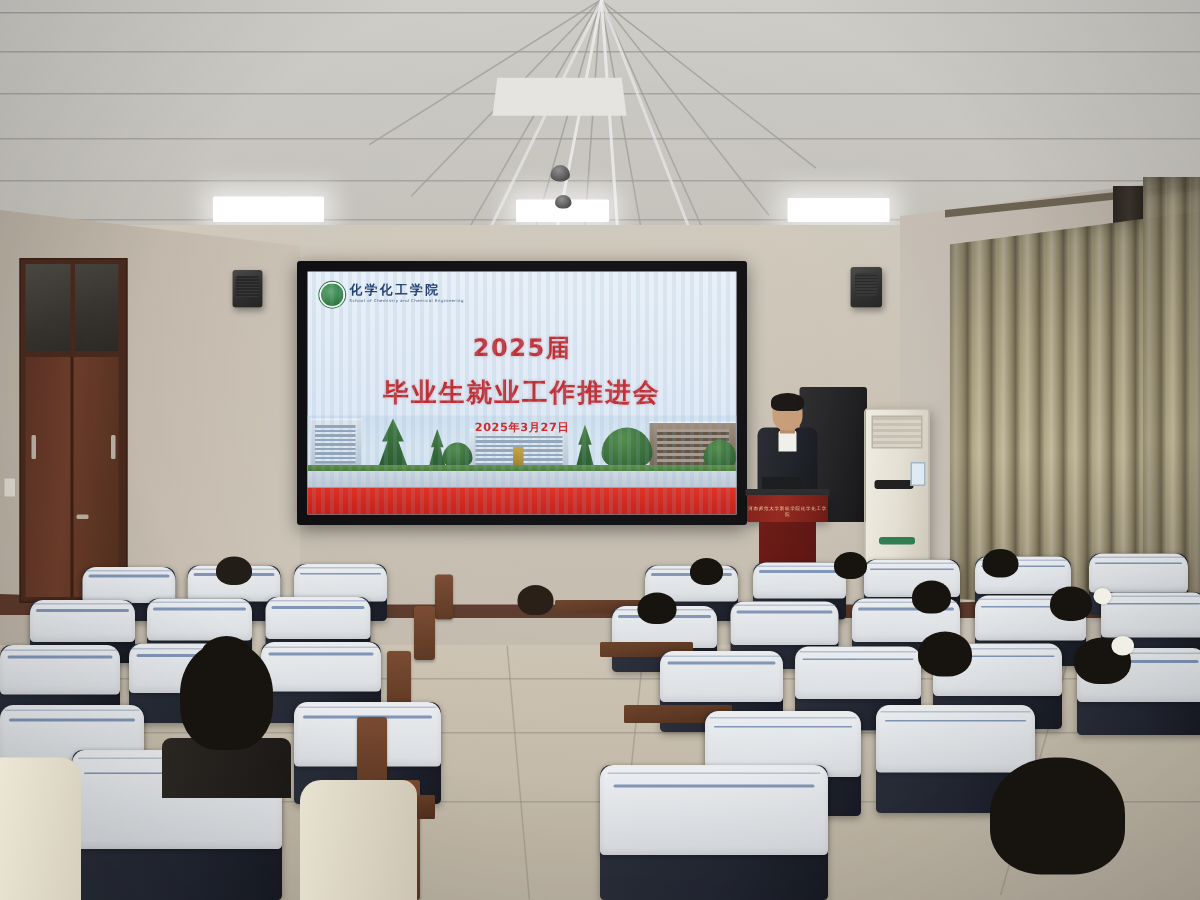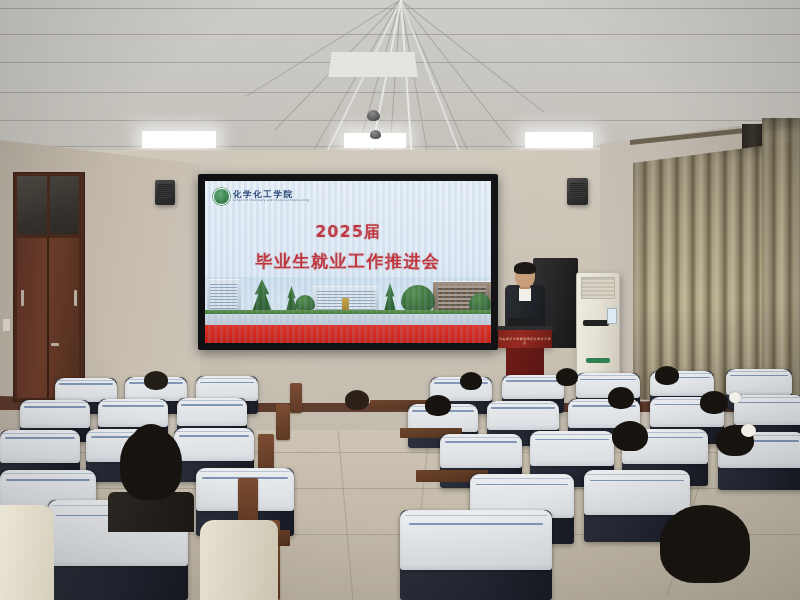--- a/index.html
+++ b/index.html
@@ -260,20 +260,21 @@
         <div class="conifer" style="left:177px;top:6px;width:16px;height:30px;"></div>
         <div class="tree" style="left:196px;top:8px;width:34px;height:28px;"></div>
         <div class="tree" style="left:90px;top:18px;width:20px;height:17px;"></div>
         <div class="tree" style="left:264px;top:16px;width:22px;height:20px;"></div>
 
         <div class="monument" style="left:137px;top:21px;width:7px;height:14px;"></div>
         <div class="lawn" style="left:0;top:33px;width:286px;height:5px;"></div>
         <div class="plaza" style="left:0;top:37px;width:286px;height:11px;"></div>
      </div>
 
+     <div class="slide-date" style="top:99px;">2025年3月27日</div>
 
      <div class="redband" style="top:144px;height:18px;"></div>
 
      <div class="scan"></div>
   </div>
 
   <div class="p-body" style="left:505px;top:285px;width:40px;height:48px;"></div>
   <div class="p-shirt" style="left:519px;top:287px;width:12px;height:14px;"></div>
   <div class="p-neck" style="left:520px;top:281px;width:10px;height:8px;"></div>
   <div class="p-head" style="left:515px;top:264px;width:20px;height:23px;"></div>

